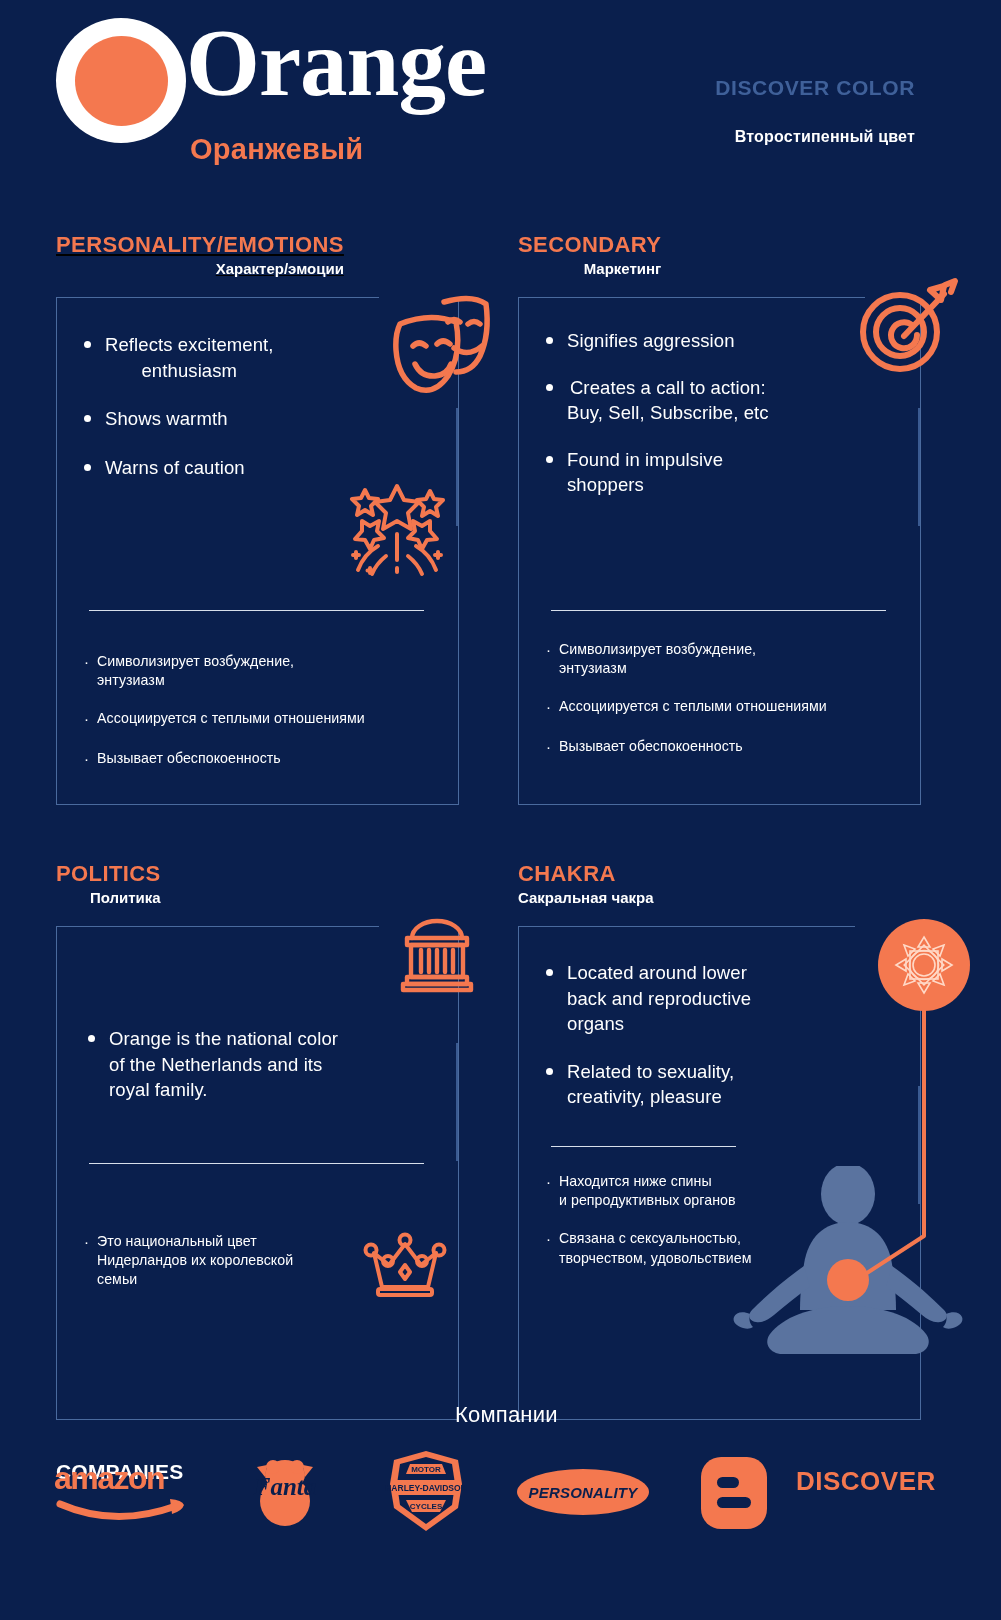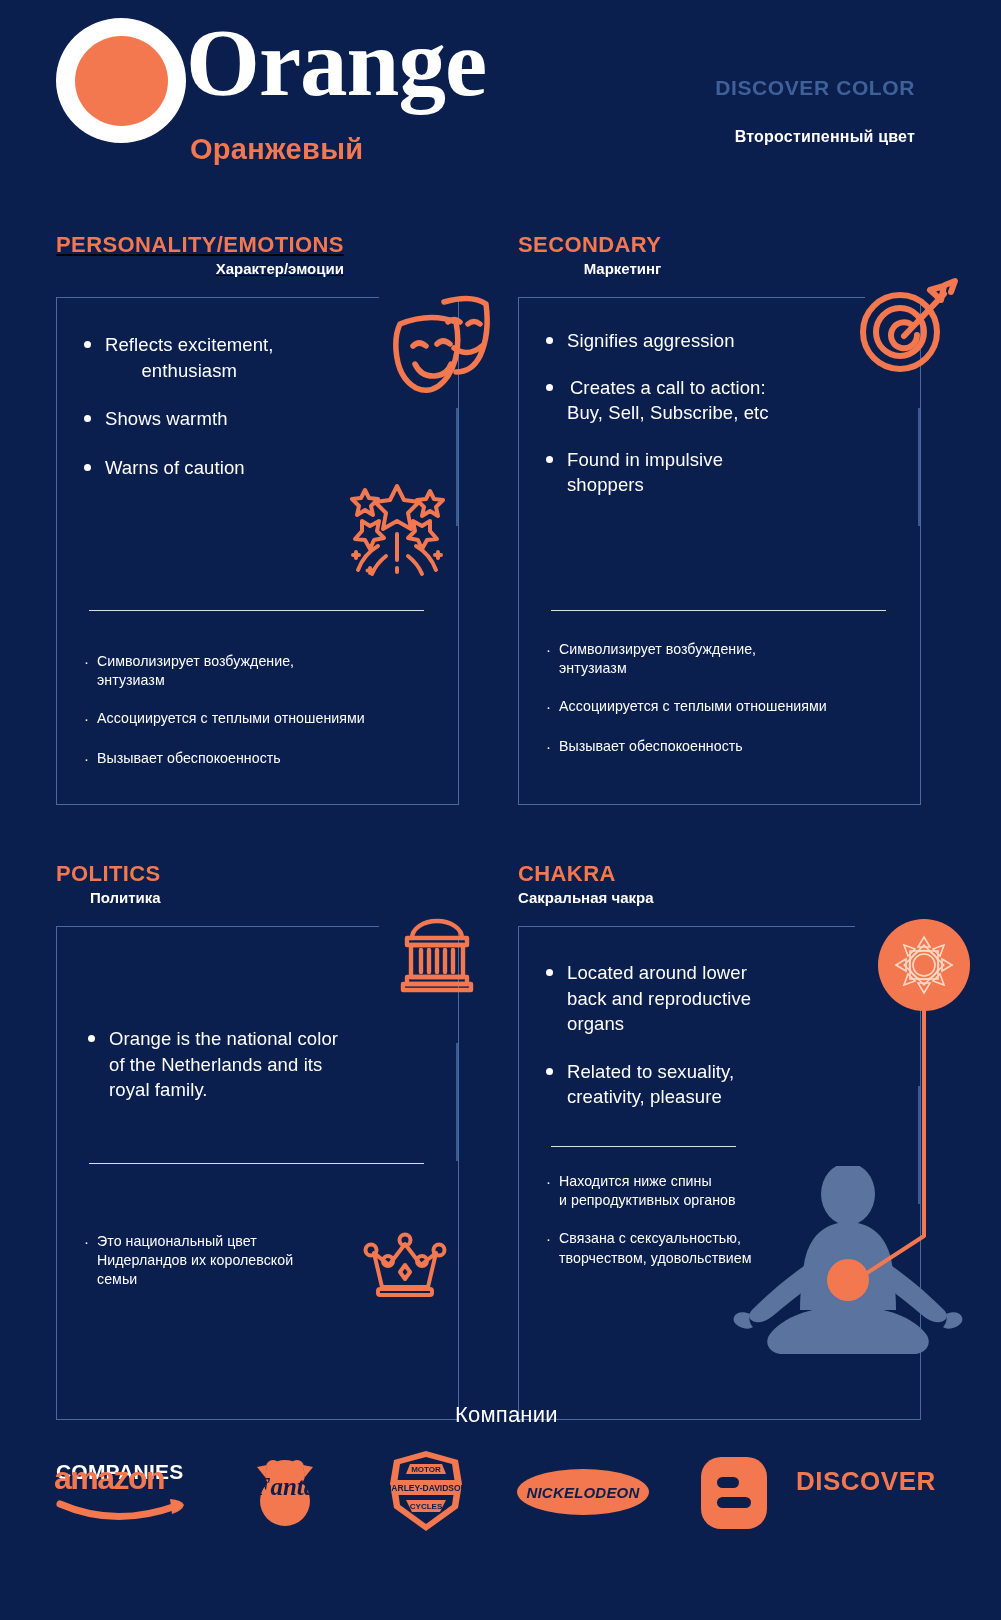--- a/index.html
+++ b/index.html
@@ -466,21 +466,21 @@
       <text x="44" y="41" text-anchor="middle" font-family="Liberation Sans, sans-serif" font-size="8.5" font-weight="bold" fill="#0a1f4d">HARLEY-DAVIDSON</text>
       <text x="44" y="22" text-anchor="middle" font-family="Liberation Sans, sans-serif" font-size="8" font-weight="bold" fill="#0a1f4d">MOTOR</text>
       <text x="44" y="59" text-anchor="middle" font-family="Liberation Sans, sans-serif" font-size="8" font-weight="bold" fill="#0a1f4d">CYCLES</text>
     </svg>
   </div>
 
   <div class="brand brand-nick">
     <svg width="134" height="48" viewBox="0 0 134 48" style="position:absolute;inset:0;">
       <ellipse cx="67" cy="24" rx="66" ry="23" fill="#f4784f"></ellipse>
     </svg>
-    <div class="nick-text">NICKELODEON</div>
+    <div class="nick-text">PERSONALITY</div>
   </div>
 
   <div class="brand brand-blogger">
     <svg width="70" height="76" viewBox="0 0 70 76" style="position:absolute;inset:0;">
       <rect x="2" y="2" width="66" height="72" rx="20" fill="#f4784f"></rect>
       <g fill="#0a1f4d">
         <rect x="18" y="22" width="22" height="11" rx="5.5"></rect>
         <rect x="18" y="42" width="34" height="11" rx="5.5"></rect>
       </g>
     </svg>

